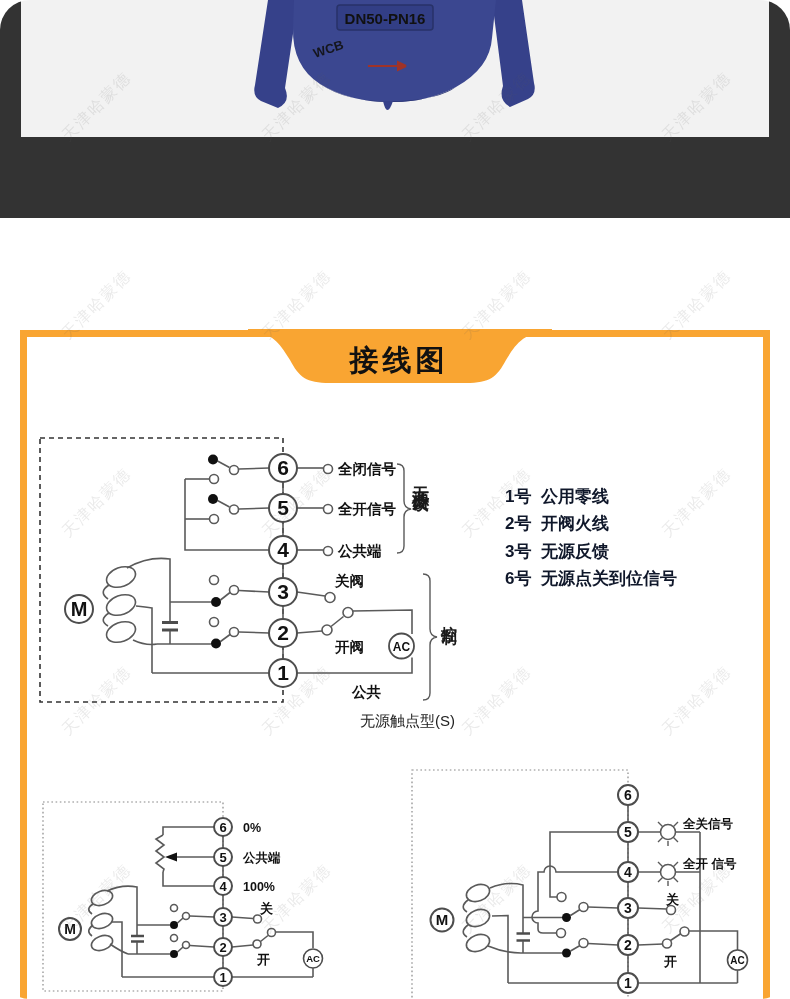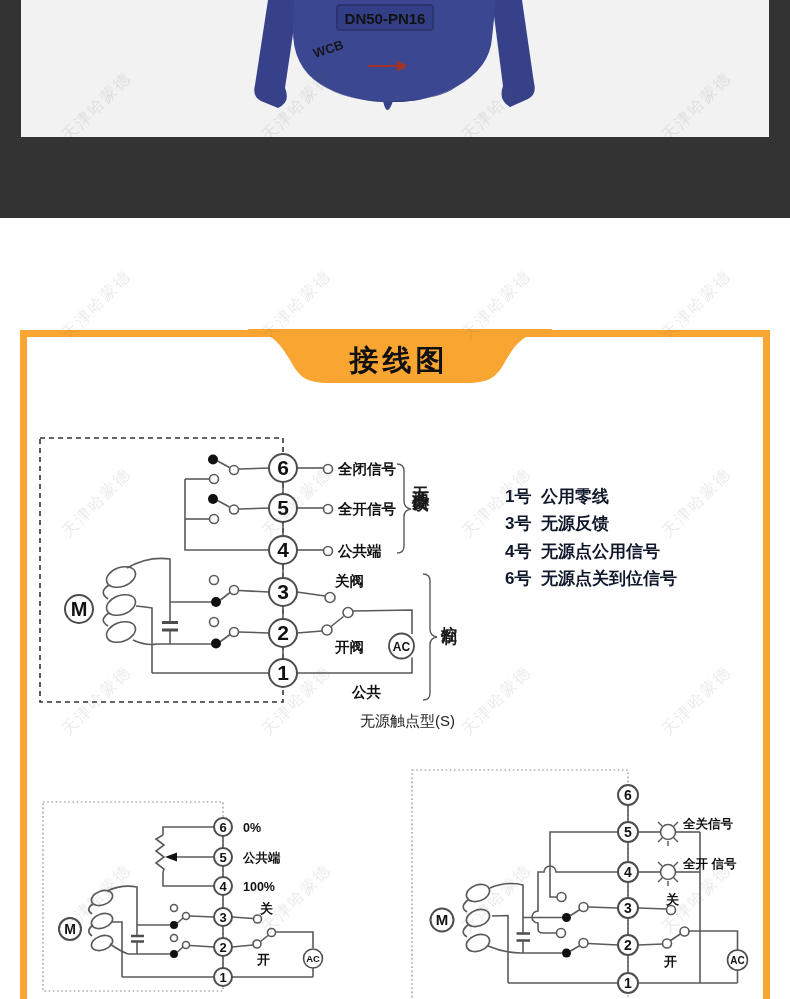--- a/index.html
+++ b/index.html
@@ -1,17 +1,17 @@
 <!DOCTYPE html>
 <html><head>
 <meta charset="utf-8">
 <style>
   html,body{margin:0;padding:0;}
   .page{position:relative;width:790px;height:999px;background:#ffffff;overflow:hidden;
-        font-family:"Liberation Sans","DejaVu Sans",sans-serif;color:#1a1a1a;}
+        font-family:"Liberation Sans","DejaVu Sans",sans-serif;color:#1a1a1a;border-radius:30px;}
   .photo-bg{position:absolute;left:21px;top:0;width:748px;height:137px;background:#f2f2f2;}
   .side-border{position:absolute;top:0;width:21px;height:137px;background:#333333;}
   .side-border.left{left:0;} .side-border.right{left:769px;}
   .dark-band{position:absolute;left:0;top:137px;width:790px;height:81px;background:#333333;}
   .content-box{position:absolute;left:20px;top:330px;width:750px;height:669px;box-sizing:border-box;
                border:7px solid #F9A532;border-bottom:none;background:#ffffff;}
   .abs{position:absolute;}
   svg{display:block;overflow:visible;}
   .wm{position:absolute;font-size:16px;color:rgba(90,90,90,0.13);white-space:nowrap;
       transform:translate(-50%,-50%) rotate(-45deg);pointer-events:none;letter-spacing:2px;z-index:50;}
@@ -176,22 +176,22 @@
       <text class="lab1" x="352" y="697" font-size="15.5">公共</text>
     </g>
   </svg>
 
   <div class="abs vlabel v-feedback">无源反馈</div>
   <div class="abs vlabel v-control">控制</div>
   <div class="abs caption">无源触点型(S)</div>
 
   <div class="abs tlist">
     <div><span class="no">1号</span><span>公用零线</span></div>
+    <div><span class="no">2号</span><span>开阀火线</span></div>
     <div><span class="no">3号</span><span>无源反馈</span></div>
-    <div><span class="no">4号</span><span>无源点公用信号</span></div>
     <div><span class="no">6号</span><span>无源点关到位信号</span></div>
   </div>
 
   <svg class="abs" style="left:36px;top:795px;" width="300" height="204" viewBox="36 795 300 204">
     <rect x="43" y="802" width="180" height="189" class="d-dot"></rect>
 
     <g>
       <circle cx="70" cy="929" r="11" class="term"></circle>
       <text class="mlab" x="70" y="934" font-size="14">M</text>
       <ellipse cx="102" cy="898" rx="11" ry="7" transform="rotate(-20 102 898)" class="d-line"></ellipse>

